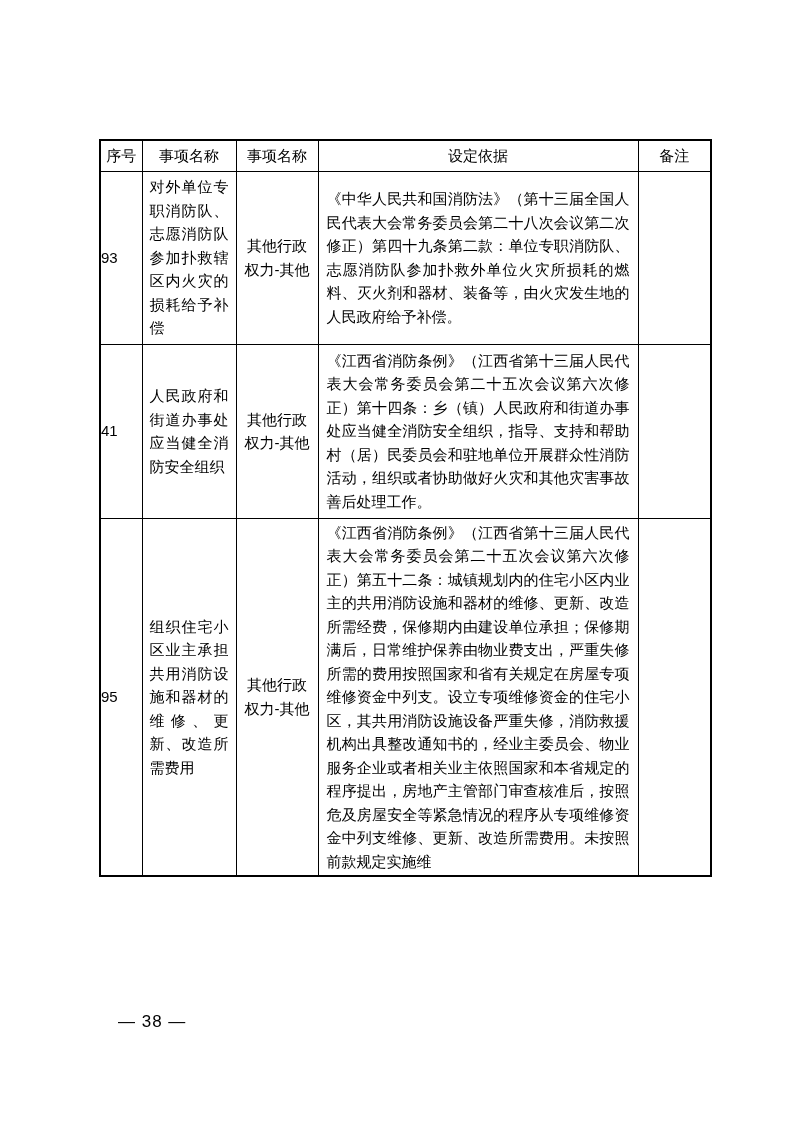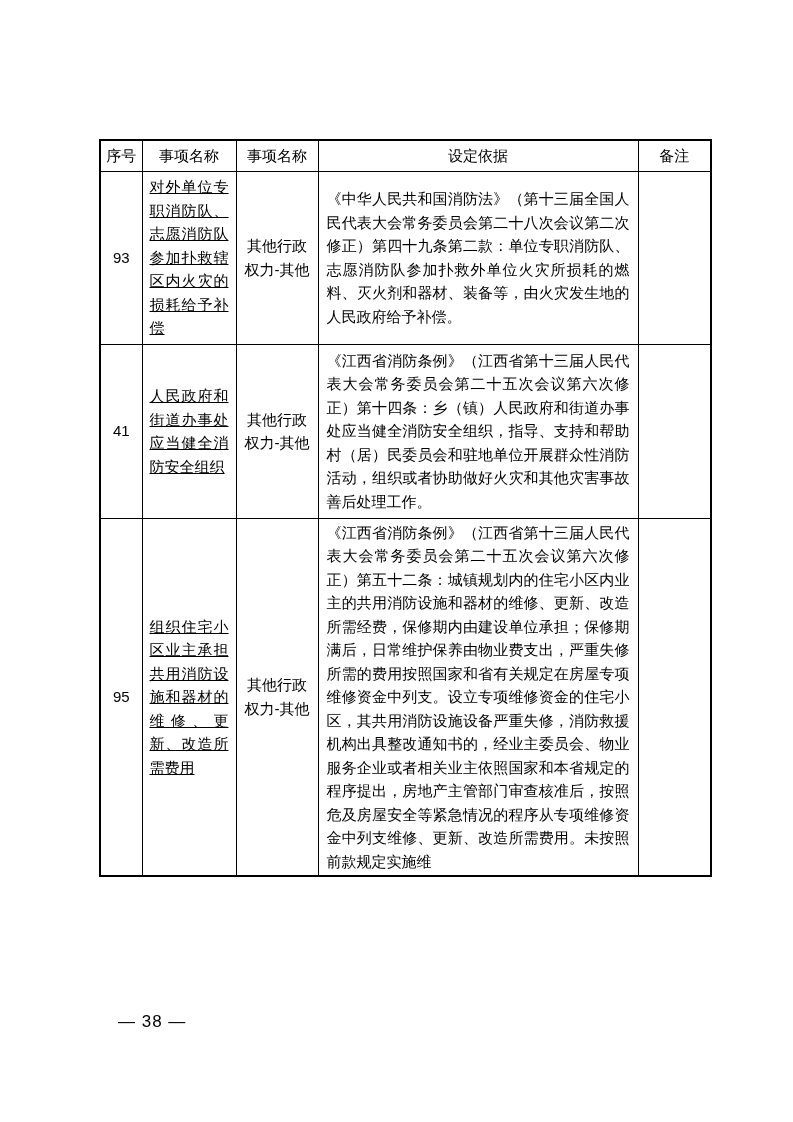--- a/index.html
+++ b/index.html
@@ -37,26 +37,25 @@
   .doc-table tr.header-row th {
     height: 31px;
     text-align: center;
     font-size: 15px;
     padding: 0 2px;
   }
   .row-cont  td { height: 95px; }
   .row-93    td { height: 173px; }
   .row-94    td { height: 174px; }
   .row-95    td { height: 357px; }
-  .cell-seq  { text-align: center; margin-left: 20px; }
+  .cell-seq  { text-align: left; margin-left: 20px; }
   .cell-name {
     text-align: justify;
     text-justify: inter-character;
     padding: 0 7px;
-    text-decoration: underline;
   }
   .cell-type {
     text-align: center;
     padding: 0 7px;
   }
   .cell-basis {
     text-align: justify;
     text-justify: inter-character;
     padding: 2px 8px;
   }

